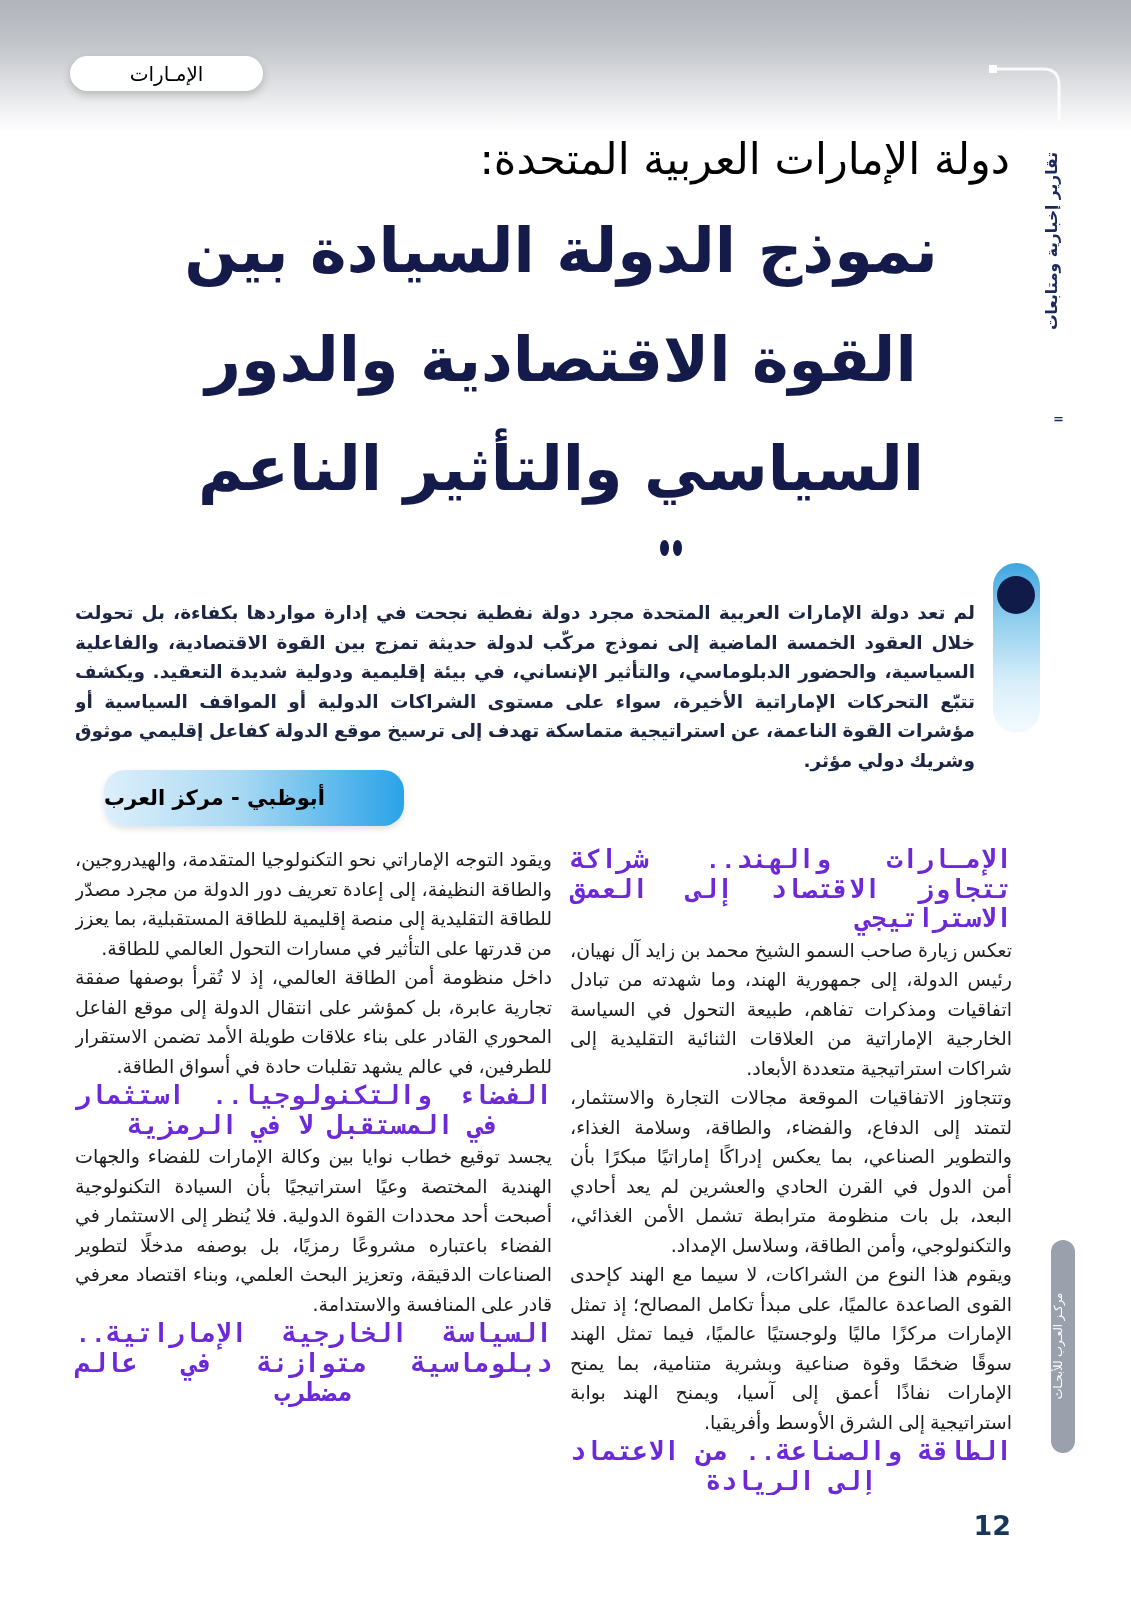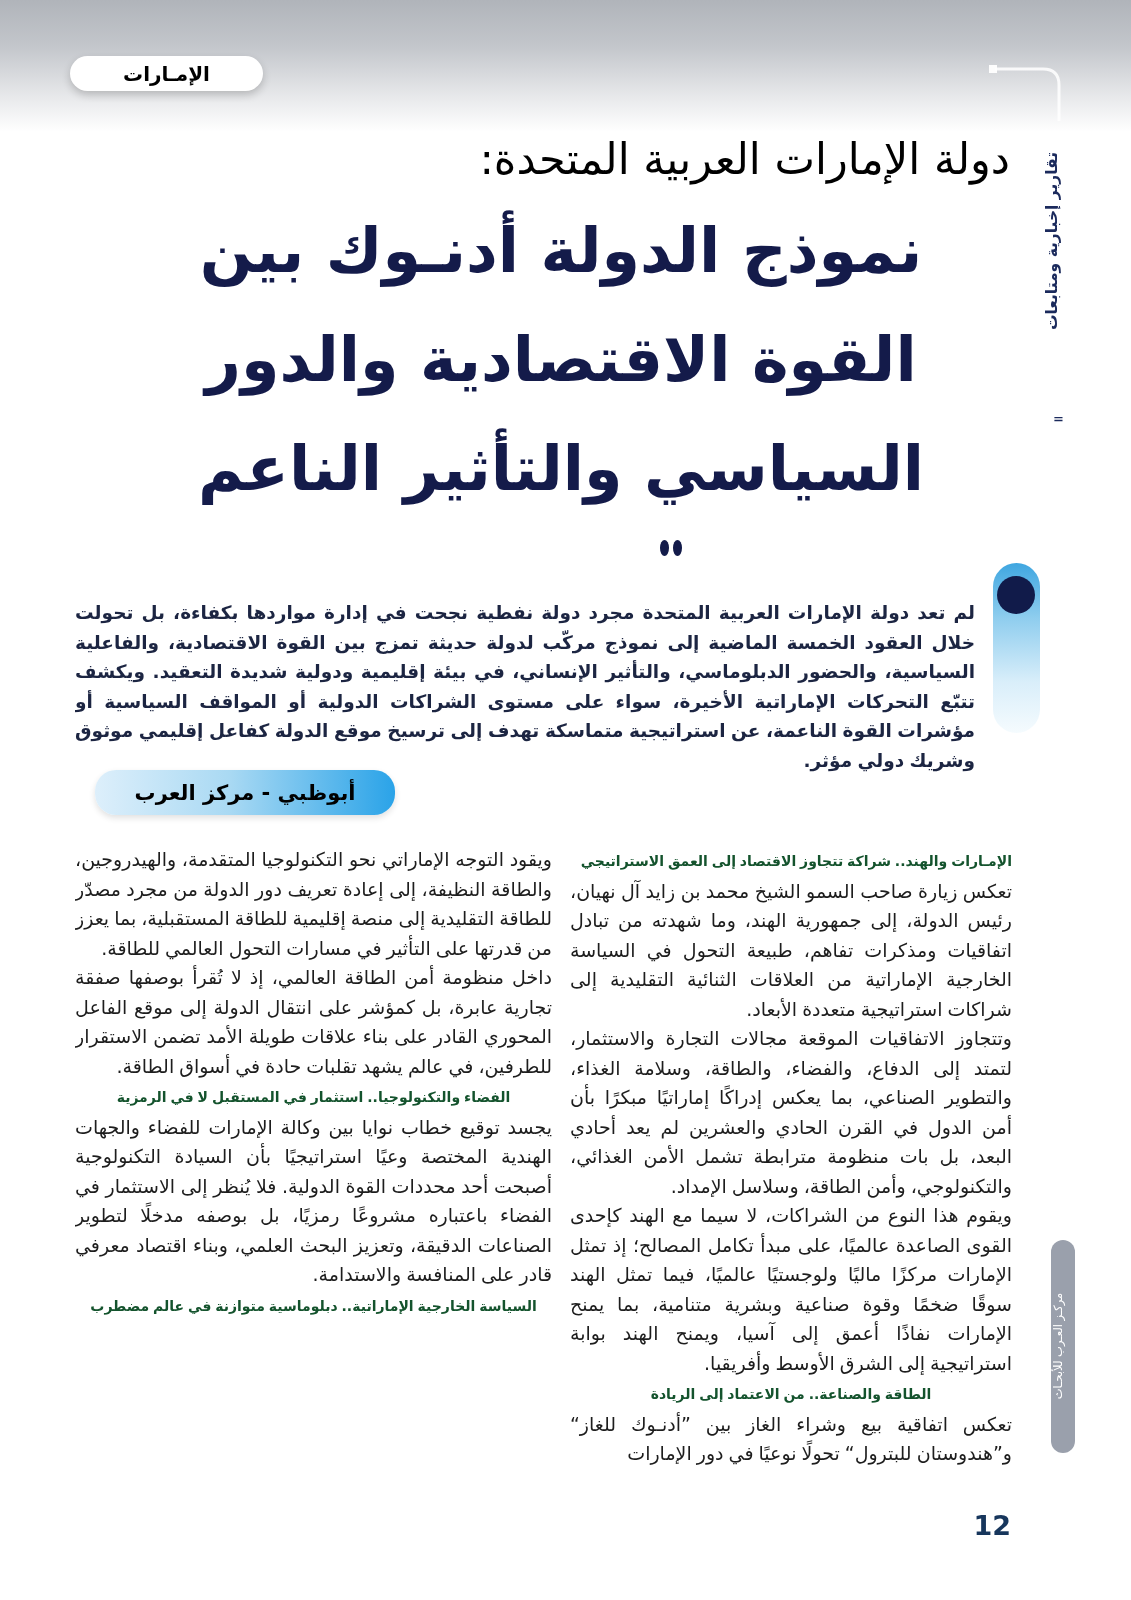--- a/index.html
+++ b/index.html
@@ -18,21 +18,21 @@
     position:absolute;top:0;left:0;width:1131px;height:132px;
     background:linear-gradient(180deg,#b0b4ba 0%,#c3c6cb 35%,#e9eaec 75%,#ffffff 100%);
   }
   
   .tag-pill{
     position:absolute;top:56px;left:70px;width:193px;height:35px;
     background:#ffffff;border-radius:18px;
     box-shadow:0 4px 9px rgba(0,0,0,.20);
     display:flex;align-items:center;justify-content:center;
   }
-  .tag-pill span{font-weight:bold;font-size:20px;color:#000;}
+  .tag-pill span{font-weight:normal;font-size:20px;color:#000;}
   
   .corner-line{position:absolute;top:55px;left:985px;}
   
   .side-label{
     position:absolute;top:227px;left:968px;width:176px;height:26px;
     transform:rotate(-90deg);
     font-weight:bold;font-size:15.5px;color:#1b2a5c;
     text-align:center;white-space:nowrap;
   }
   .side-quote{
@@ -67,39 +67,39 @@
     border-radius:50%;background:#111b4a;display:block;
   }
   
   .lead-text{
     position:absolute;top:598px;left:75px;width:900px;max-height:200px;overflow:hidden;
     font-weight:bold;font-size:18.5px;line-height:29.5px;
     color:#1c2542;text-align:justify;word-spacing:-1px;
   }
   
   .byline-badge{
-    position:absolute;top:770px;left:95px;width:300px;height:45px;
+    position:absolute;top:770px;left:104px;width:300px;height:56px;
     border-radius:21px;
     background:linear-gradient(90deg,#ddeffb 0%,#a9d9f3 45%,#2aa3e8 100%);
     box-shadow:0 3px 6px rgba(0,0,0,.12);
-    display:flex;align-items:center;justify-content:center;
+    display:flex;align-items:center;justify-content:flex-end;
   }
   .byline-badge span{font-weight:bold;font-size:21px;color:#000;}
   
   .col{
     position:absolute;top:845px;height:650px;overflow:hidden;
     font-size:19px;line-height:29.5px;text-align:justify;word-spacing:-1px;
     color:#1d1d1d;
   }
   .col-right{left:570px;width:442px;}
   .col-left{left:75px;width:477px;}
   .col p{margin:0;}
   .col h3{
-    margin:2px 0 0 0;font-size:14px;line-height:29.5px;
-    font-weight:bold;color:#14532d;text-align:justify;
+    margin:2px 0 0 0;font-size:26px;line-height:29.5px;
+    font-weight:bold;color:#6d28d9;text-align:justify;font-family:Liberation Mono, monospace;
   }
   .col h3.center-last{text-align-last:center;}
   .col h3.right-last{text-align-last:right;}
   
   .footer-capsule{
     position:absolute;top:1240px;left:1051px;width:24px;height:213px;
     background:#9aa0ac;border-radius:12px;
   }
   .footer-side-label{
     position:absolute;top:1334px;left:963px;width:200px;height:24px;
@@ -128,21 +128,21 @@
     <path d="M10 14 H 58 Q 74 14 74 30 V 66" fill="none" stroke="#ffffff" stroke-width="3" opacity="0.85"></path>
     <rect x="4" y="10" width="8" height="8" fill="#ffffff" opacity="0.95"></rect>
   </svg>
 
   <div class="side-label">تقارير إخبارية ومتابعات</div>
   <div class="side-quote">=</div>
 
   <div class="kicker">دولة الإمارات العربية المتحدة:</div>
 
   <div class="main-title">
-    <div>نموذج الدولة أدنـوك بين</div>
+    <div>نموذج الدولة السيادة بين</div>
     <div>القوة الاقتصادية والدور</div>
     <div>السياسي والتأثير الناعم</div>
   </div>
 
   <div class="lead-dots">
       <i></i>
       <i></i>
     </div>
 
   <div class="lead-capsule">

